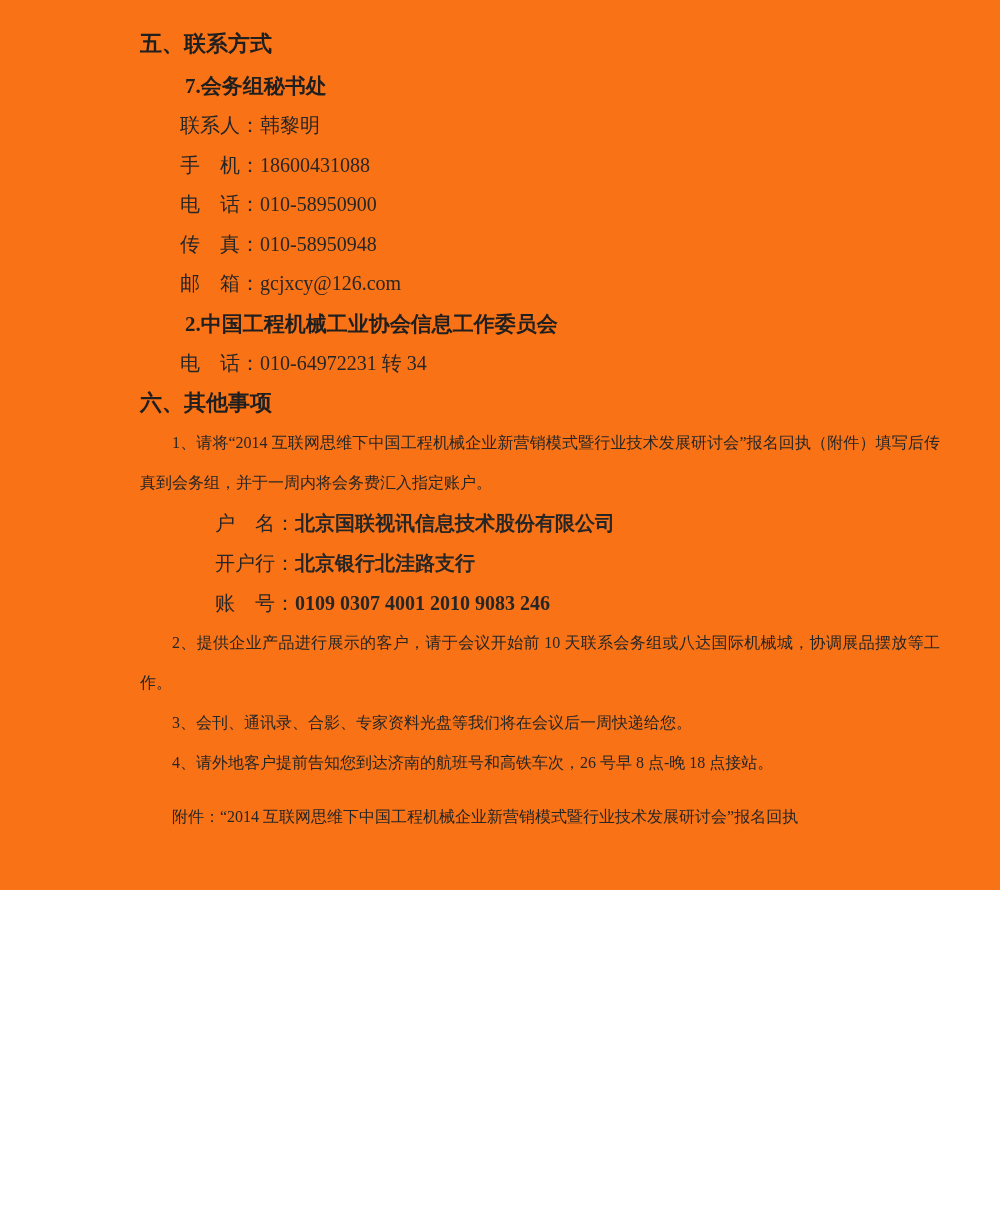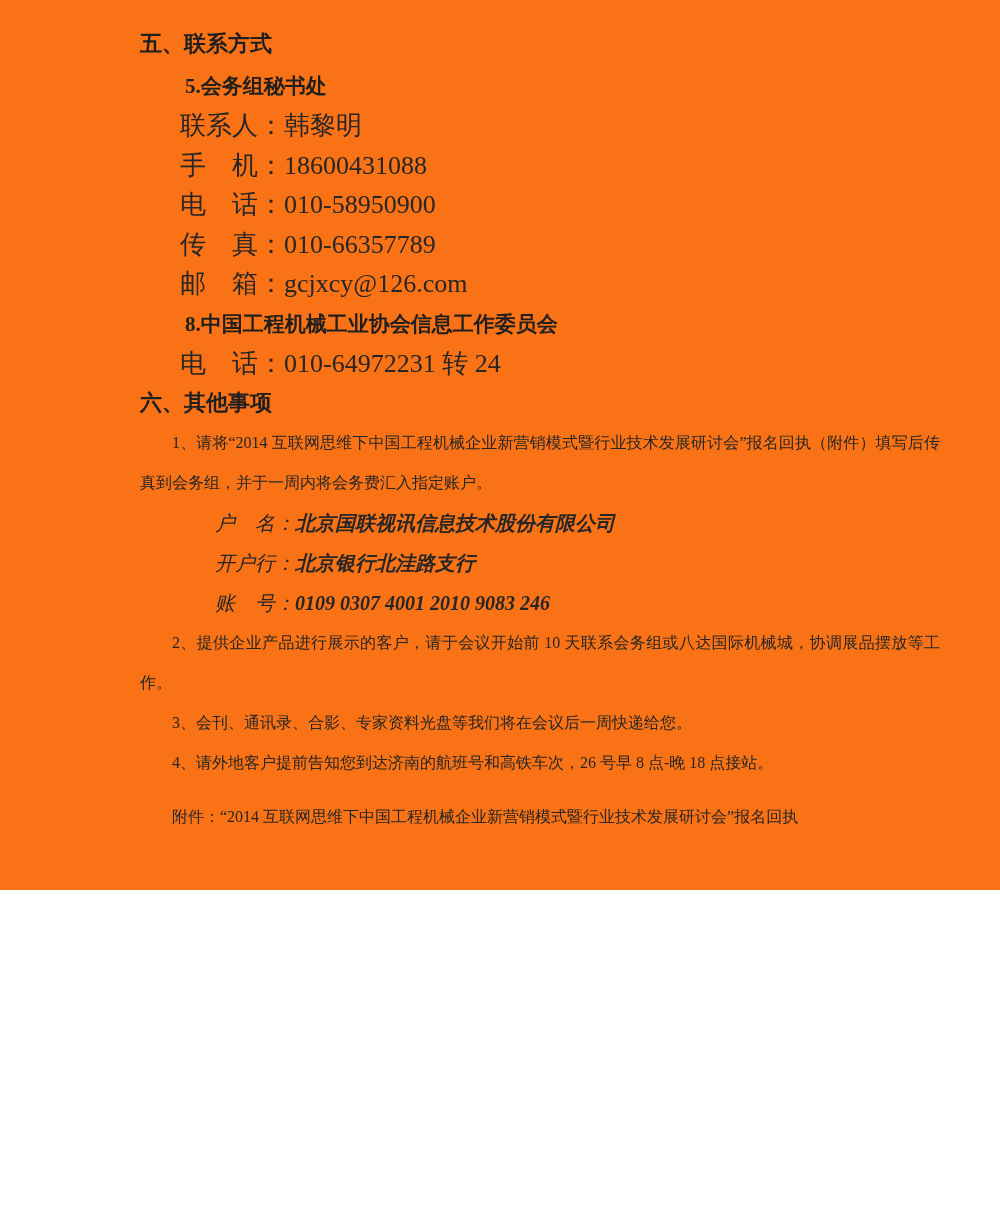--- a/index.html
+++ b/index.html
@@ -14,28 +14,28 @@
   }
   .content{padding:22px 100px 0 100px;}
   .sec-heading{
     margin:0;font-size:22px;font-weight:bold;line-height:44px;color:#1f1f1f;
   }
   .sec-heading.second{line-height:40px;}
   .sub-heading{
     margin:0 0 0 45px;font-size:21px;font-weight:bold;line-height:40px;color:#1f1f1f;
   }
   .contact-line{
-    margin-left:40px;font-size:26px;line-height:39.5px;
+    margin-left:40px;font-size:20px;line-height:39.5px;
   }
   .para{
     margin:0;font-size:16px;line-height:40px;text-align:justify;text-indent:2em;
   }
   .attach{margin-top:14px;}
   .bank-line{
-    margin-left:75px;font-size:20px;line-height:40px;font-style:italic;
+    margin-left:75px;font-size:20px;line-height:40px;
   }
   .bank-value{font-weight:bold;}
   .sig-text{
     position:absolute;font-size:19px;color:#333333;letter-spacing:0.5px;white-space:nowrap;
   }
   .sig-text{top:auto;}
   
   .p-abs{position:absolute;}
   .seal{
     position:absolute;
@@ -46,29 +46,29 @@
   .seal-right{left:593px;top:988px;width:228px;height:228px;}
 </style>
 </head>
 <body>
 
 <div class="page">
   <div class="content">
 
     <h2 class="sec-heading">五、联系方式</h2>
 
-    <h3 class="sub-heading">5.会务组秘书处</h3>
+    <h3 class="sub-heading">7.会务组秘书处</h3>
     <div class="contact-line">联系人：韩黎明</div>
     <div class="contact-line">手　机：18600431088</div>
     <div class="contact-line">电　话：010-58950900</div>
-    <div class="contact-line">传　真：010-66357789</div>
+    <div class="contact-line">传　真：010-58950948</div>
     <div class="contact-line">邮　箱：gcjxcy@126.com</div>
 
-    <h3 class="sub-heading">8.中国工程机械工业协会信息工作委员会</h3>
-    <div class="contact-line">电　话：010-64972231 转 24</div>
+    <h3 class="sub-heading">2.中国工程机械工业协会信息工作委员会</h3>
+    <div class="contact-line">电　话：010-64972231 转 34</div>
 
     <h2 class="sec-heading second">六、其他事项</h2>
 
     <p class="para">1、请将“2014 互联网思维下中国工程机械企业新营销模式暨行业技术发展研讨会”报名回执（附件）填写后传真到会务组，并于一周内将会务费汇入指定账户。</p>
 
     <div class="bank-line"><span class="bank-label">户　名：</span><span class="bank-value">北京国联视讯信息技术股份有限公司</span></div>
     <div class="bank-line"><span class="bank-label">开户行：</span><span class="bank-value">北京银行北洼路支行</span></div>
     <div class="bank-line"><span class="bank-label">账　号：</span><span class="bank-value">0109 0307 4001 2010 9083 246</span></div>
 
     <p class="para">2、提供企业产品进行展示的客户，请于会议开始前 10 天联系会务组或八达国际机械城，协调展品摆放等工作。</p>

